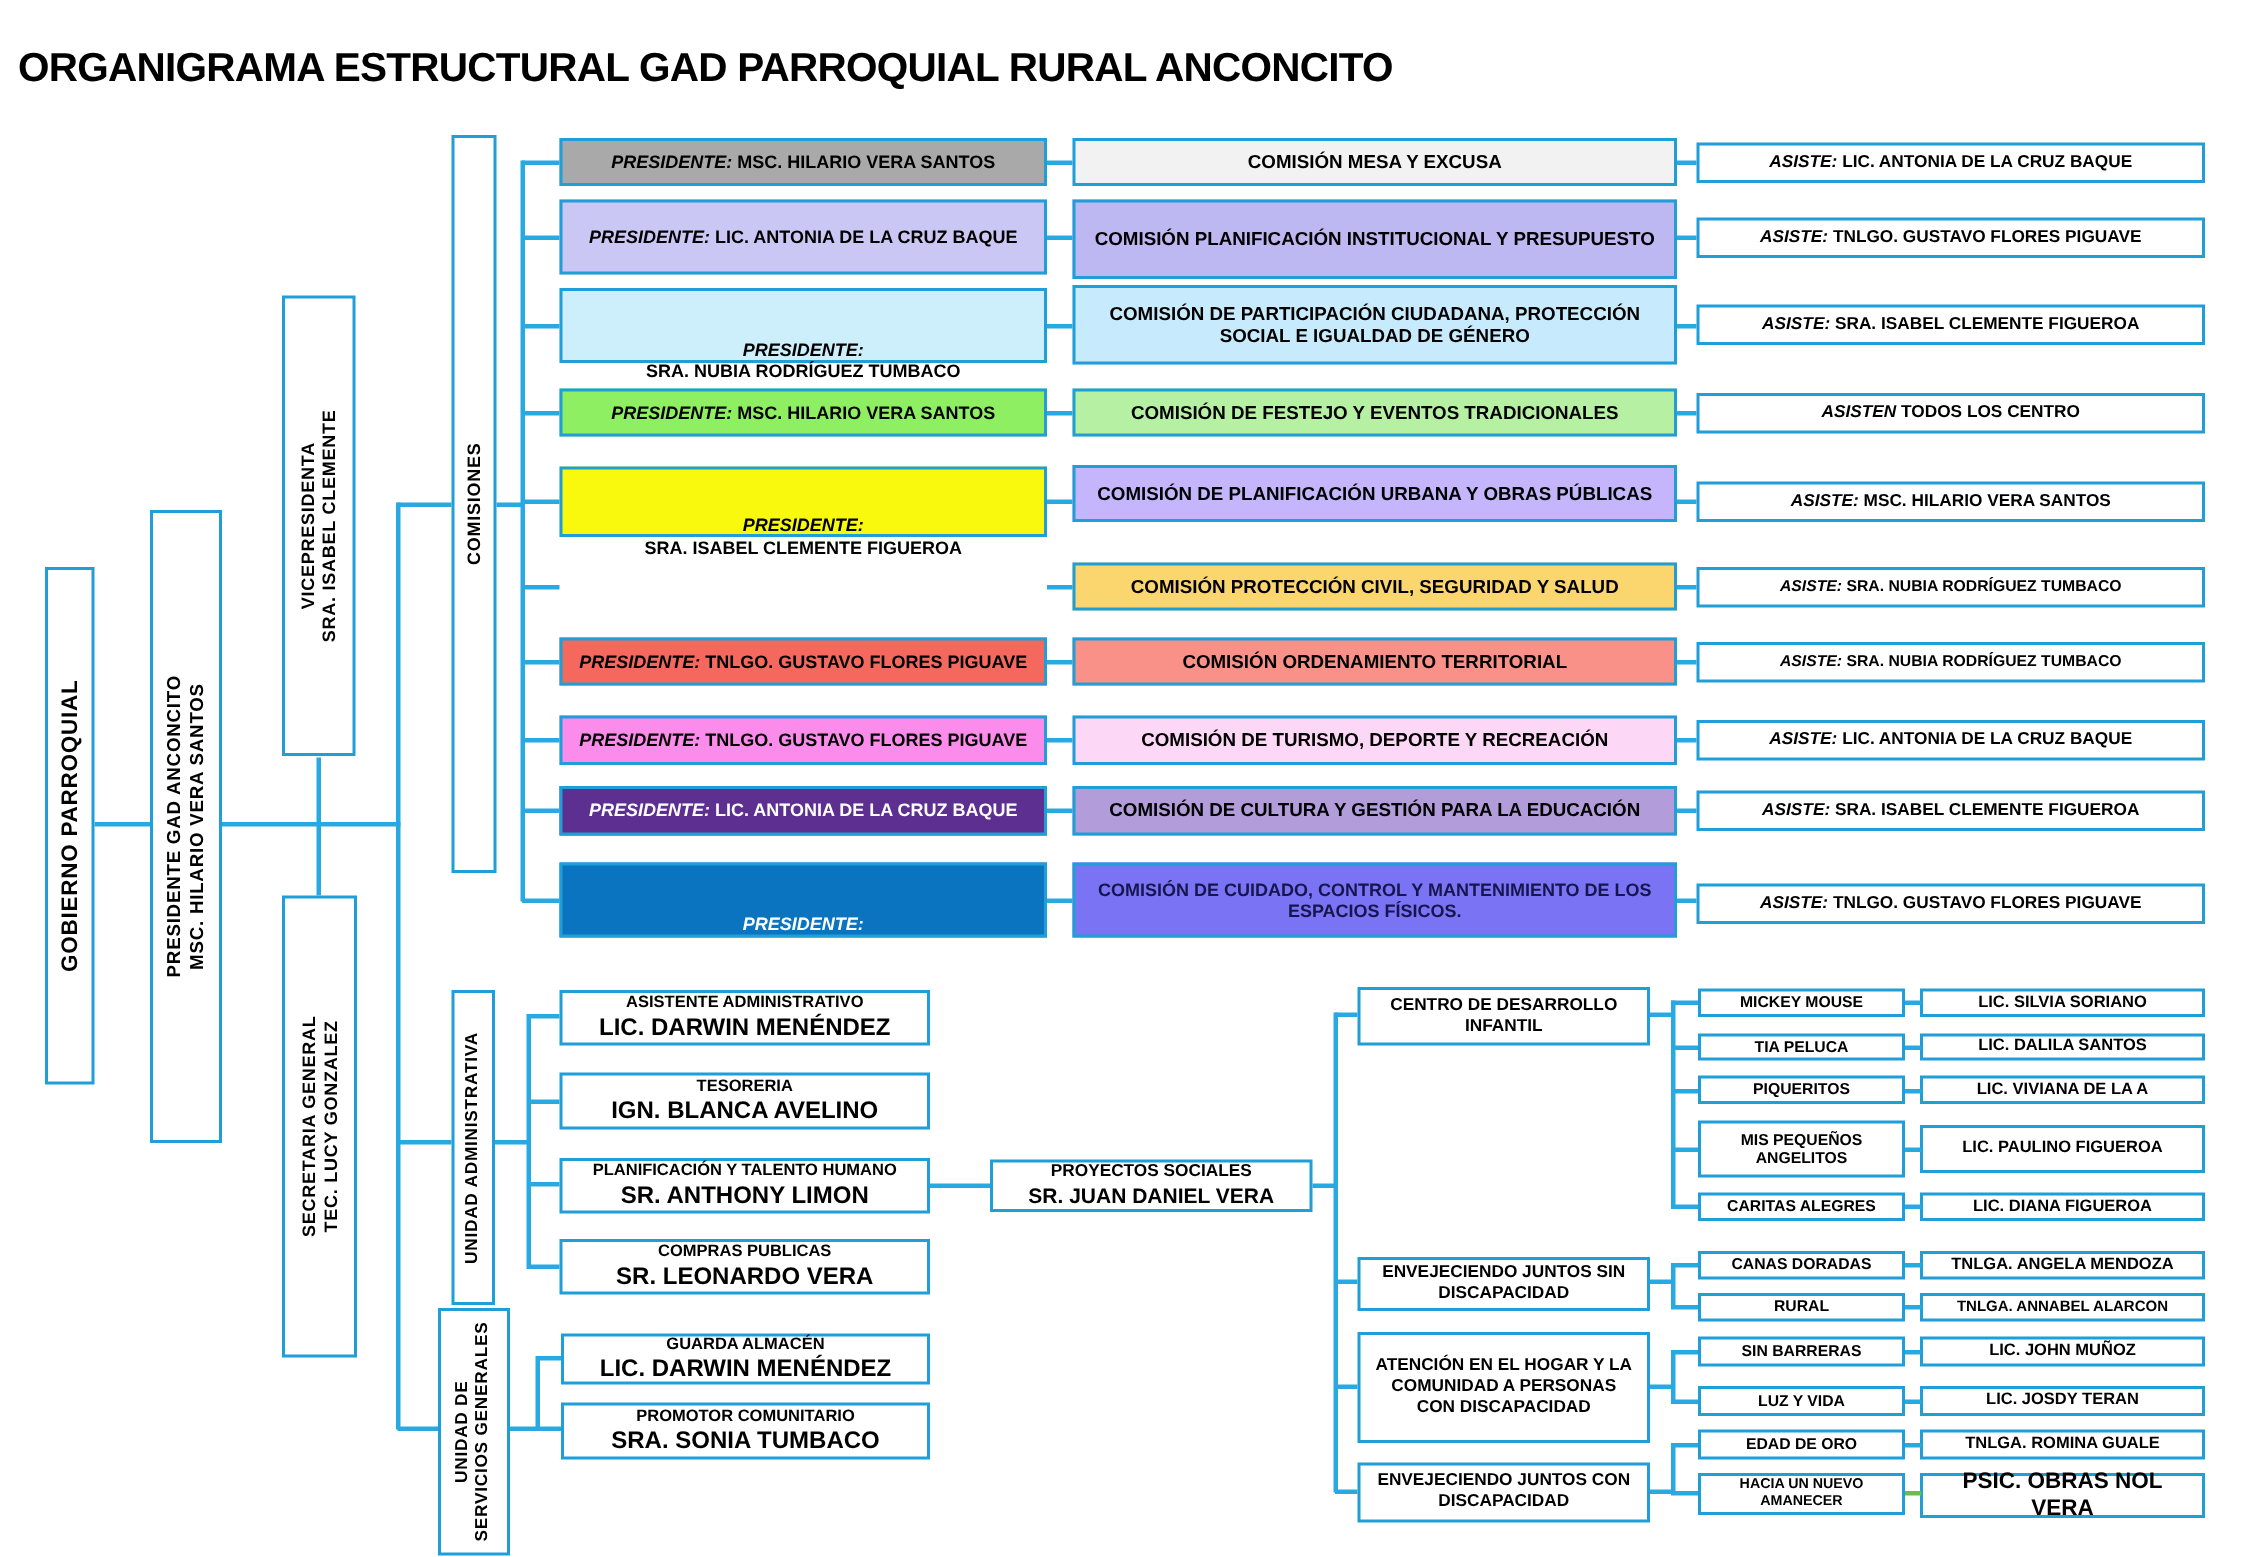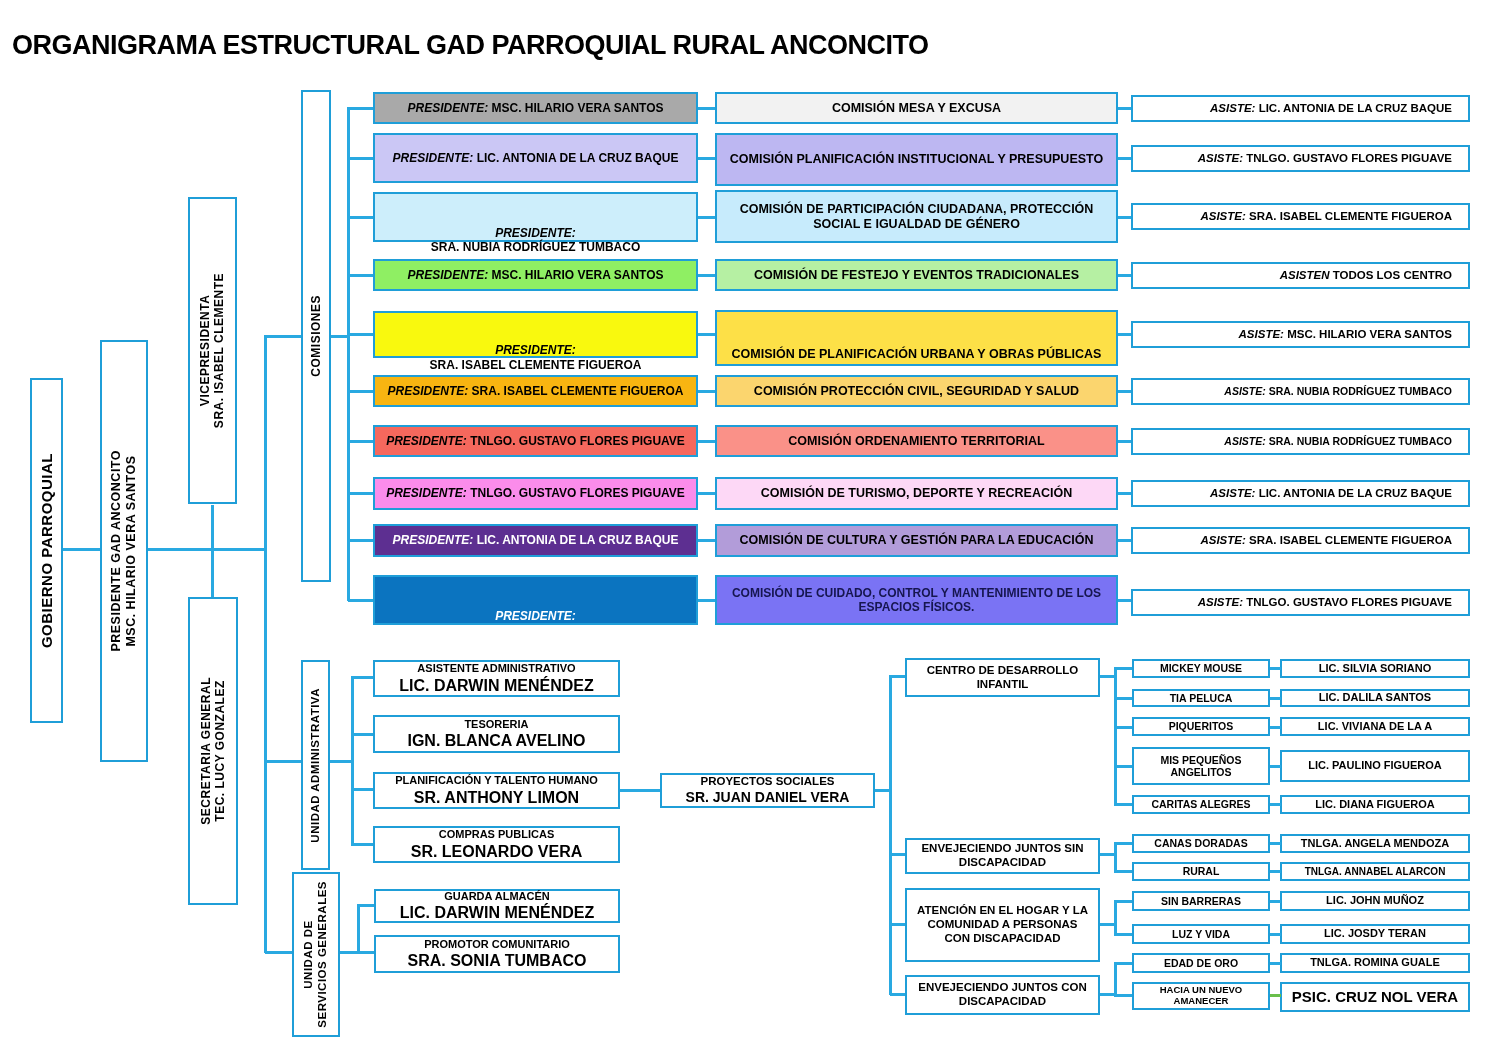--- a/index.html
+++ b/index.html
@@ -12,21 +12,21 @@
        line-height:1.2;font-weight:bold;}
   .h{position:absolute;height:3px;background:#29a9e1;}
   .v{position:absolute;width:3px;background:#29a9e1;}
   .green{background:#6abf4b;}
   .it{font-style:italic;margin-top:46px;}
   .stack .it{display:block;}
   .vtext{writing-mode:vertical-rl;transform:rotate(180deg);white-space:pre-line;
          text-align:center;letter-spacing:0.5px;}
   .pres,.com{font-size:12px;padding:2px 6px;}
   .com{font-size:12.5px;}
-  .asiste{font-size:11.5px;padding:1px 16px;justify-content:flex-end;}
+  .asiste{font-size:11.5px;padding:1px 16px;}
   .asiste.small{font-size:10.5px;}
   .role{display:block;font-size:11px;}
   .pname{display:block;font-size:16px;}
   .grp{font-size:11.5px;padding:2px 8px;}
   .prog{font-size:10.5px;padding:1px 4px;line-height:1.15;}
   .resp{font-size:11px;padding:1px 4px;}
   .resp.big{font-size:15px;}
   .proy .role{font-size:11.5px;} .proy .pname{font-size:14px;}
 </style>
 </head>
@@ -96,30 +96,27 @@
   <div class="box com" style="left: 715px; top: 259px; width: 403px; height: 32px; background: rgb(182, 240, 163); color: rgb(0, 0, 0);">
       <div>COMISIÓN DE FESTEJO Y EVENTOS TRADICIONALES</div>
     </div>
   <div class="box asiste" style="left:1131px;top:262px;width:339px;height:27px">
       <div><span class="it">ASISTEN</span> <span>TODOS LOS CENTRO</span></div>
     </div>
 
   <div class="box pres" style="left: 373px; top: 311px; width: 325px; height: 47px; background: rgb(249, 249, 14); color: rgb(0, 0, 0);">
       <div class="stack"><span class="it">PRESIDENTE:</span> <span>SRA. ISABEL CLEMENTE FIGUEROA</span></div>
     </div>
-  <div class="box com" style="left: 715px; top: 310px; width: 403px; height: 56px; background: #fde047; color: rgb(0, 0, 0); align-items: flex-end;">
+  <div class="box com" style="left: 715px; top: 310px; width: 403px; height: 38px; background: #c4b5fd; color: rgb(0, 0, 0);">
       <div>COMISIÓN DE PLANIFICACIÓN URBANA Y OBRAS PÚBLICAS</div>
     </div>
   <div class="box asiste" style="left:1131px;top:321px;width:339px;height:27px">
       <div><span class="it">ASISTE:</span> <span>MSC. HILARIO VERA SANTOS</span></div>
     </div>
 
-  <div class="box pres" style="left: 373px; top: 375px; width: 325px; height: 32px; background: rgb(248, 181, 17); color: rgb(0, 0, 0);">
-      <div><span class="it">PRESIDENTE:</span> <span>SRA. ISABEL CLEMENTE FIGUEROA</span></div>
-    </div>
   <div class="box com" style="left: 715px; top: 375px; width: 403px; height: 32px; background: rgb(251, 213, 110); color: rgb(0, 0, 0);">
       <div>COMISIÓN PROTECCIÓN CIVIL, SEGURIDAD Y SALUD</div>
     </div>
   <div class="box asiste small" style="left:1131px;top:378px;width:339px;height:27px">
       <div><span class="it">ASISTE:</span> <span>SRA. NUBIA RODRÍGUEZ TUMBACO</span></div>
     </div>
 
   <div class="box pres" style="left: 373px; top: 425px; width: 325px; height: 32px; background: rgb(245, 104, 93); color: rgb(0, 0, 0);">
       <div><span class="it">PRESIDENTE:</span> <span>TNLGO. GUSTAVO FLORES PIGUAVE</span></div>
     </div>
@@ -275,21 +272,21 @@
   <div class="box prog" style="left:1132px;top:953px;width:138px;height:20px">
       <div>EDAD DE ORO</div>
     </div>
   <div class="box resp" style="left:1280px;top:953px;width:190px;height:20px">
       <div>TNLGA. ROMINA GUALE</div>
     </div>
   <div class="box prog" style="left:1132px;top:982px;width:138px;height:28px;font-size:9.5px">
       <div>HACIA UN NUEVO AMANECER</div>
     </div>
   <div class="box resp big" style="left:1280px;top:982px;width:190px;height:30px">
-      <div>PSIC. CRUZ NOL VERA</div>
+      <div>PSIC. OBRAS NOL VERA</div>
     </div>
 
   <div class="h" style="left:63px;top:548px;width:37px"></div>
   <div class="h" style="left:148px;top:548px;width:119px"></div>
   <div class="h" style="left:265px;top:335px;width:36px"></div>
   <div class="h" style="left:265px;top:760px;width:36px"></div>
   <div class="h" style="left:330px;top:760px;width:23px"></div>
   <div class="h" style="left:265px;top:951px;width:27px"></div>
   <div class="h" style="left:340px;top:951px;width:34px"></div>
   <div class="h" style="left:358px;top:904px;width:16px"></div>

